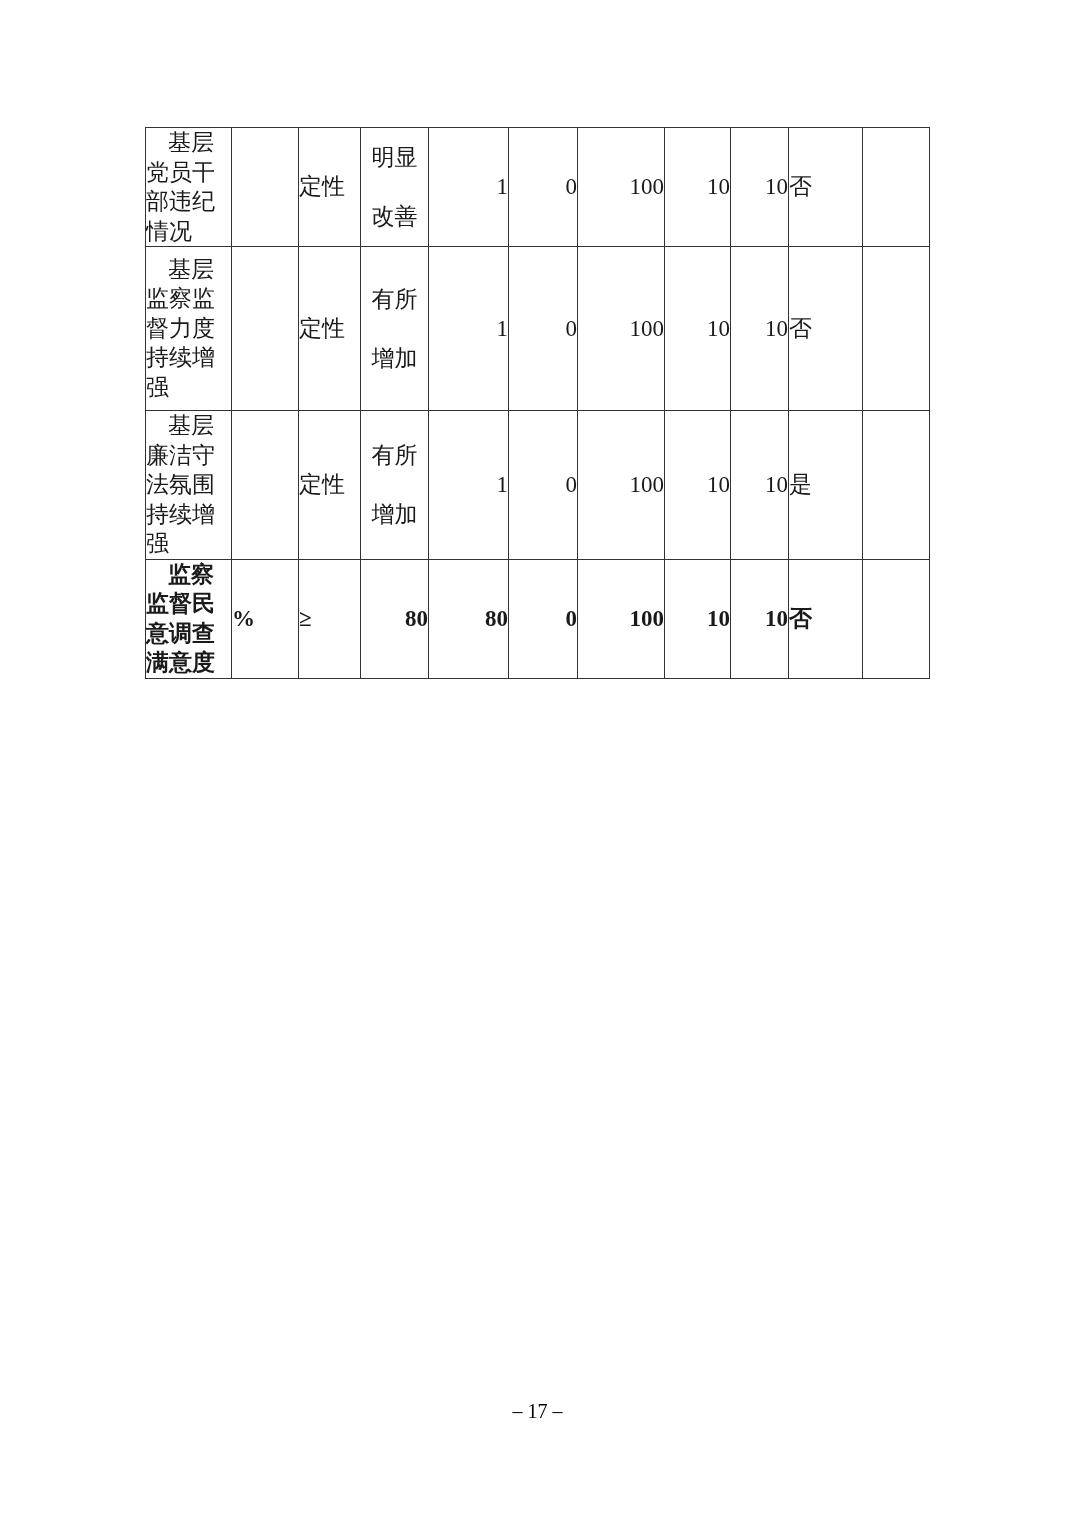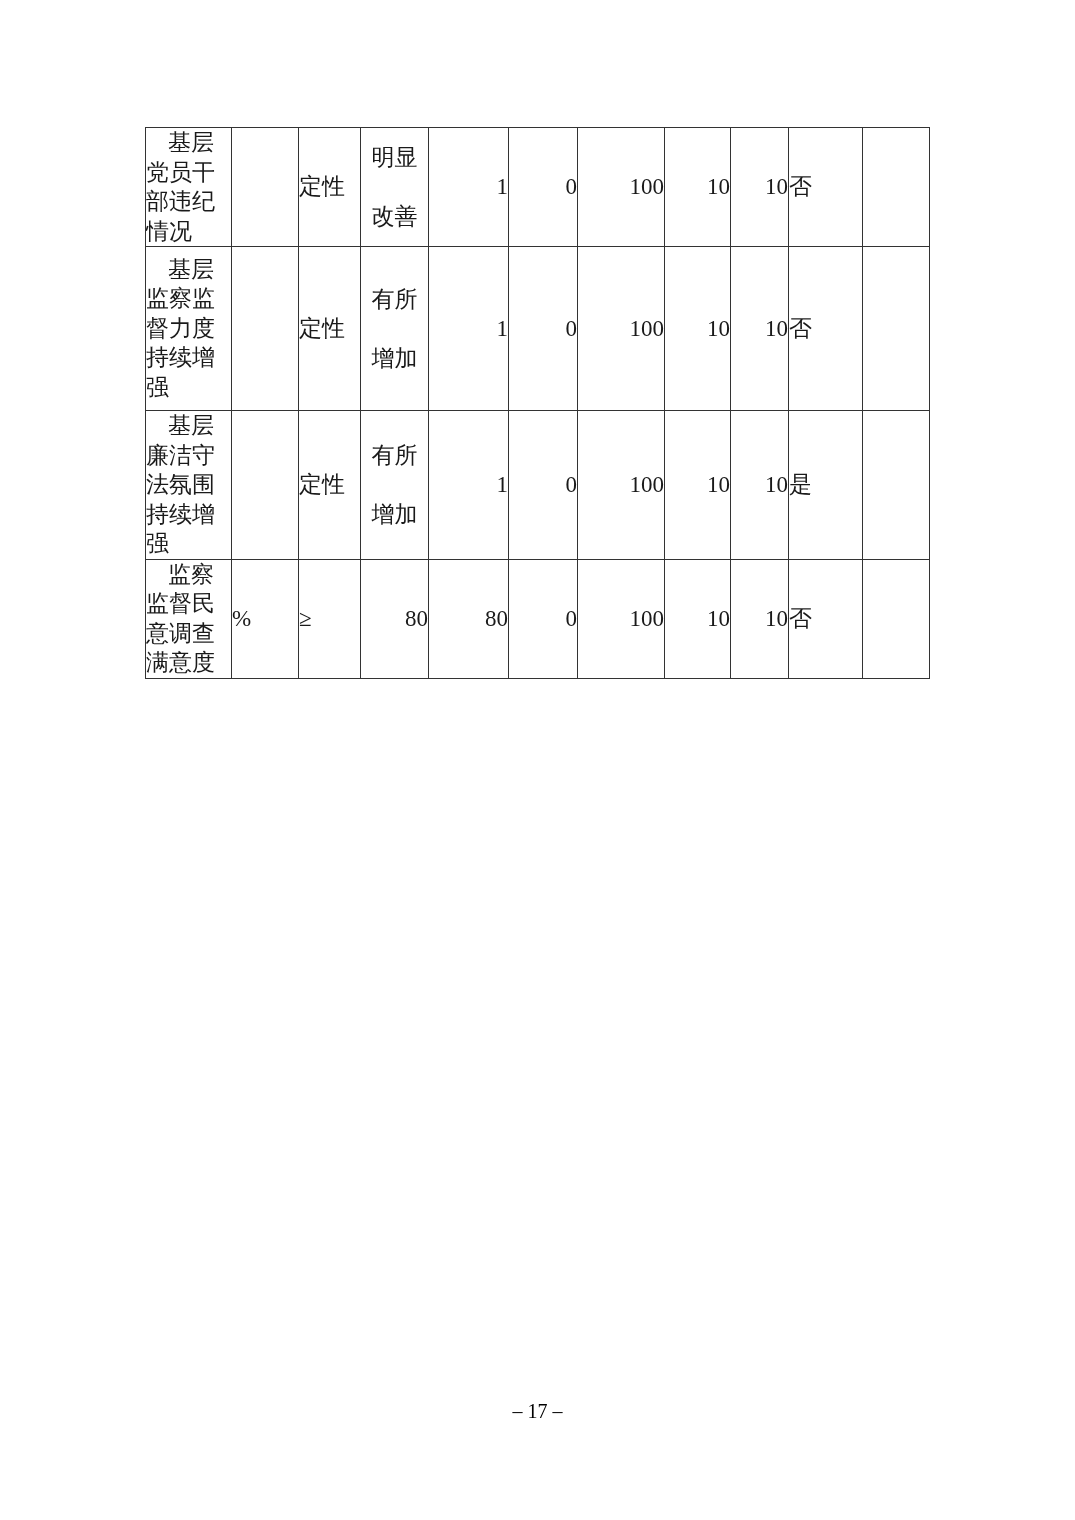--- a/index.html
+++ b/index.html
@@ -29,21 +29,21 @@
     vertical-align: middle;
     font-size: 23px;
     overflow: hidden;
     padding: 0;
     margin-left: 12px;
   }
   
   table.indicator-table tr:nth-child(1) { height: 117px; }
   table.indicator-table tr:nth-child(2) { height: 164px; }
   table.indicator-table tr:nth-child(3) { height: 147px; }
-  table.indicator-table tr:nth-child(4) { height: 116px; }
+  table.indicator-table tr:nth-child(4) { height: 116px; font-weight: bold; }
 
   td.c-label {
     text-align: left;
     padding: 0 7px;
     text-indent: 22px;      
     line-height: 29.5px;
   }
   td.c-center {
     text-align: left;
     line-height: 29.5px;

